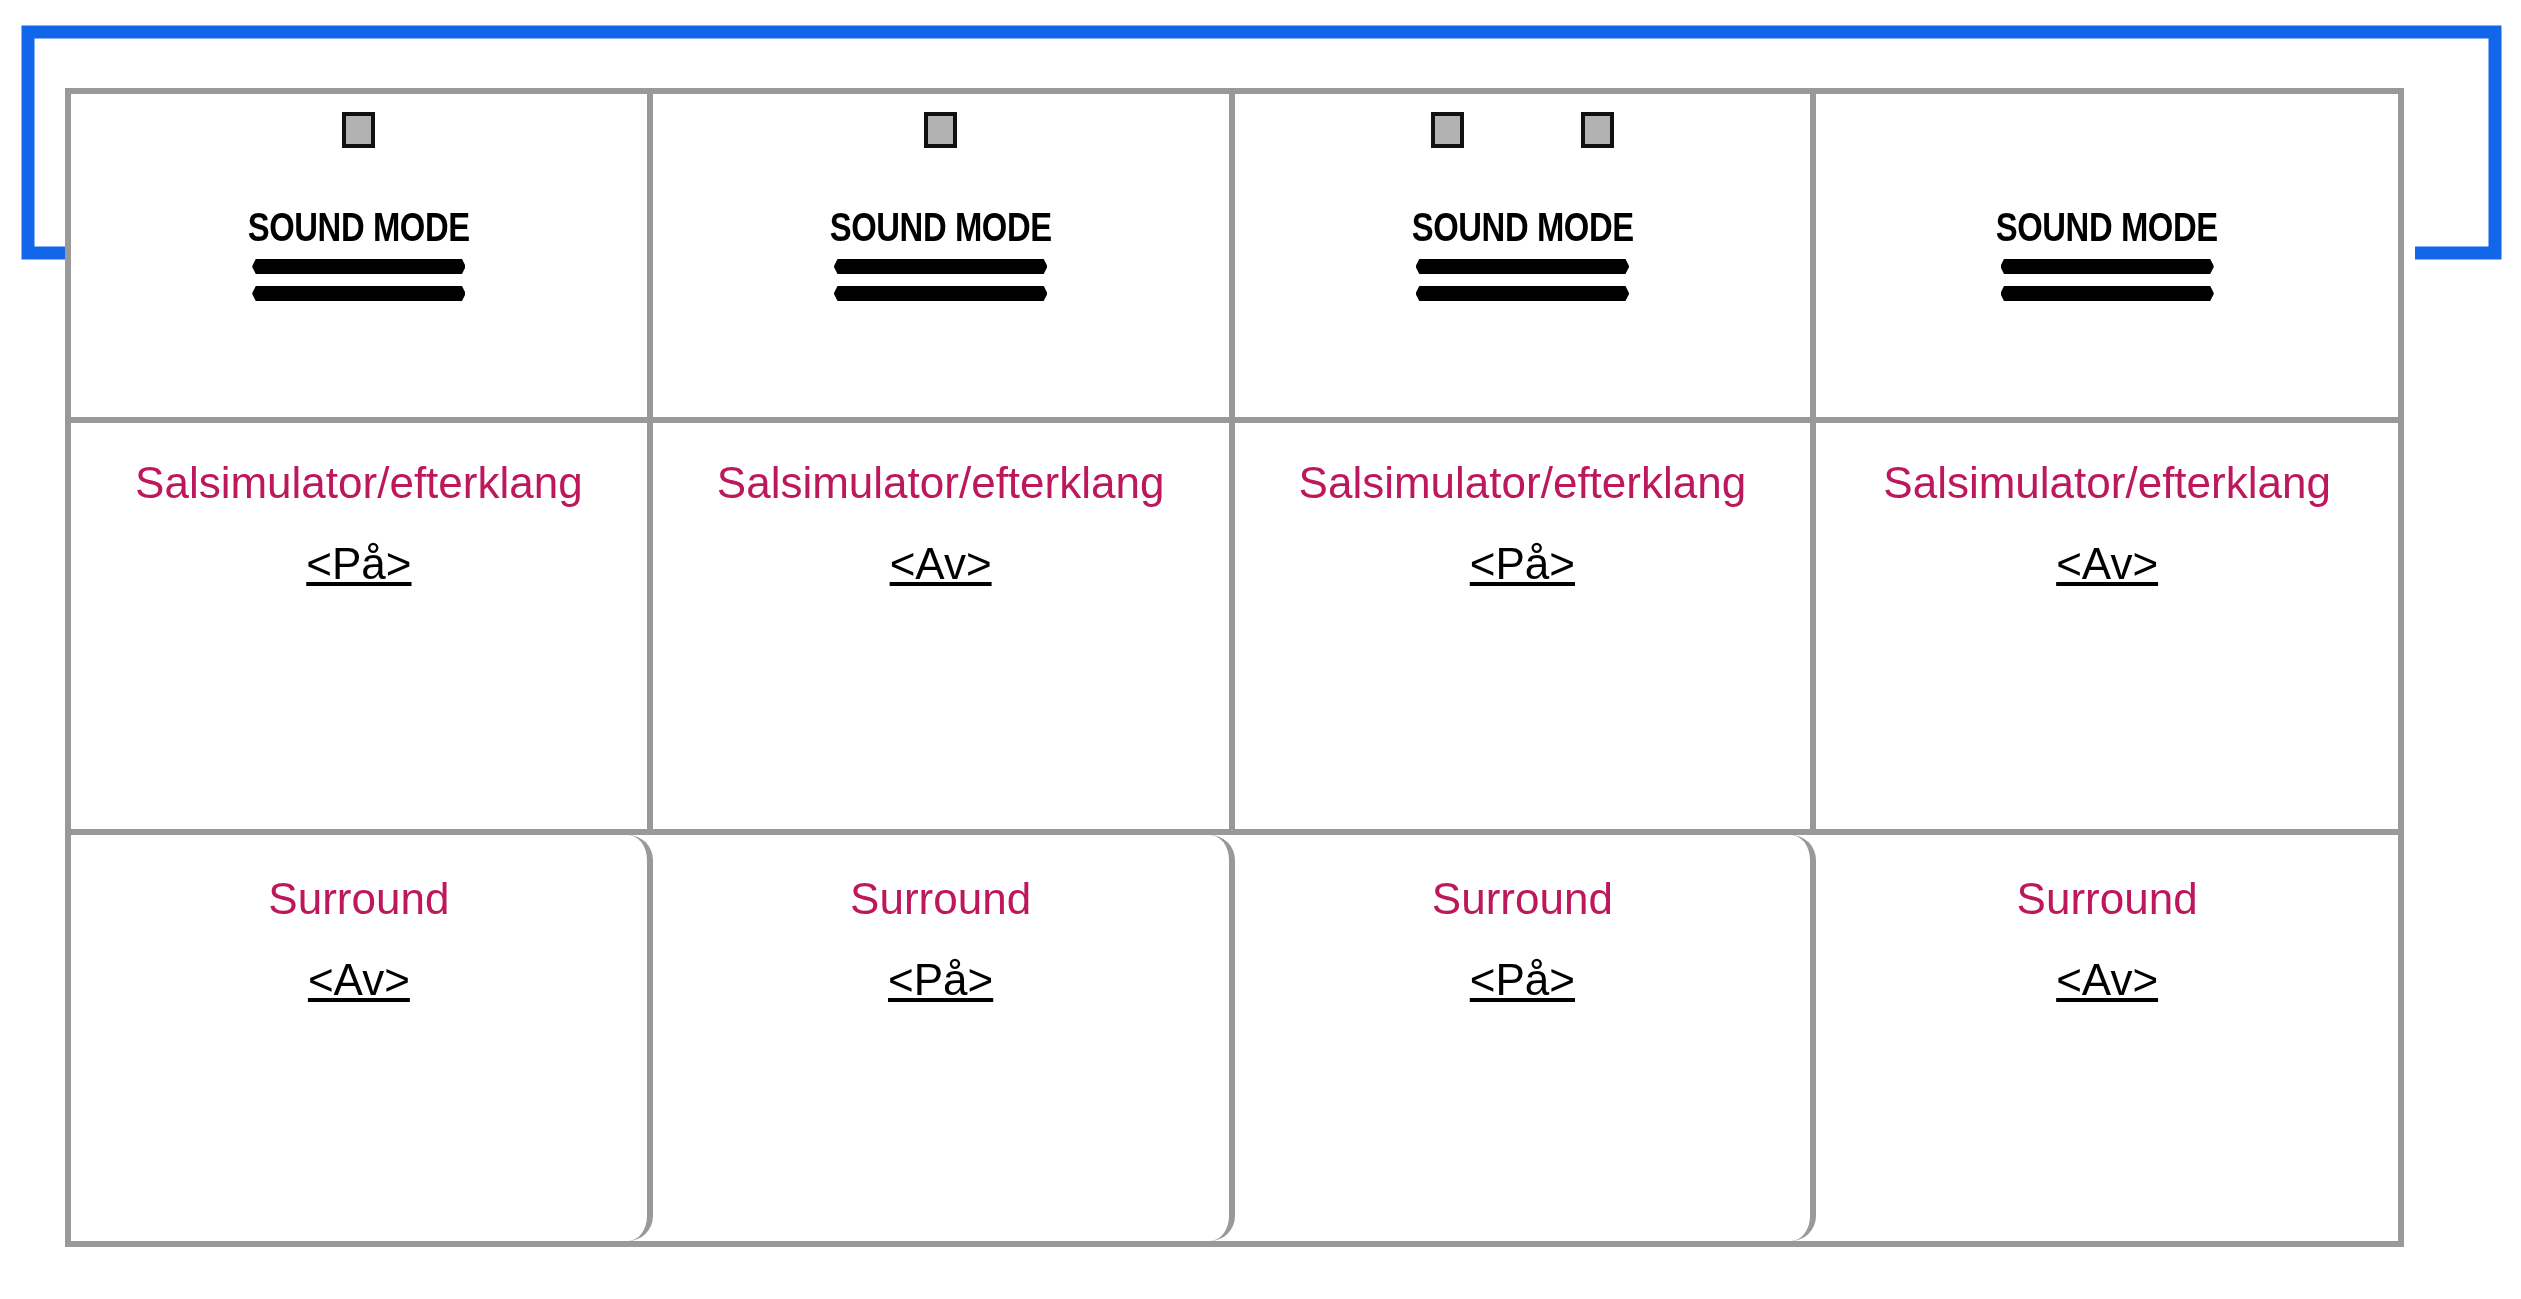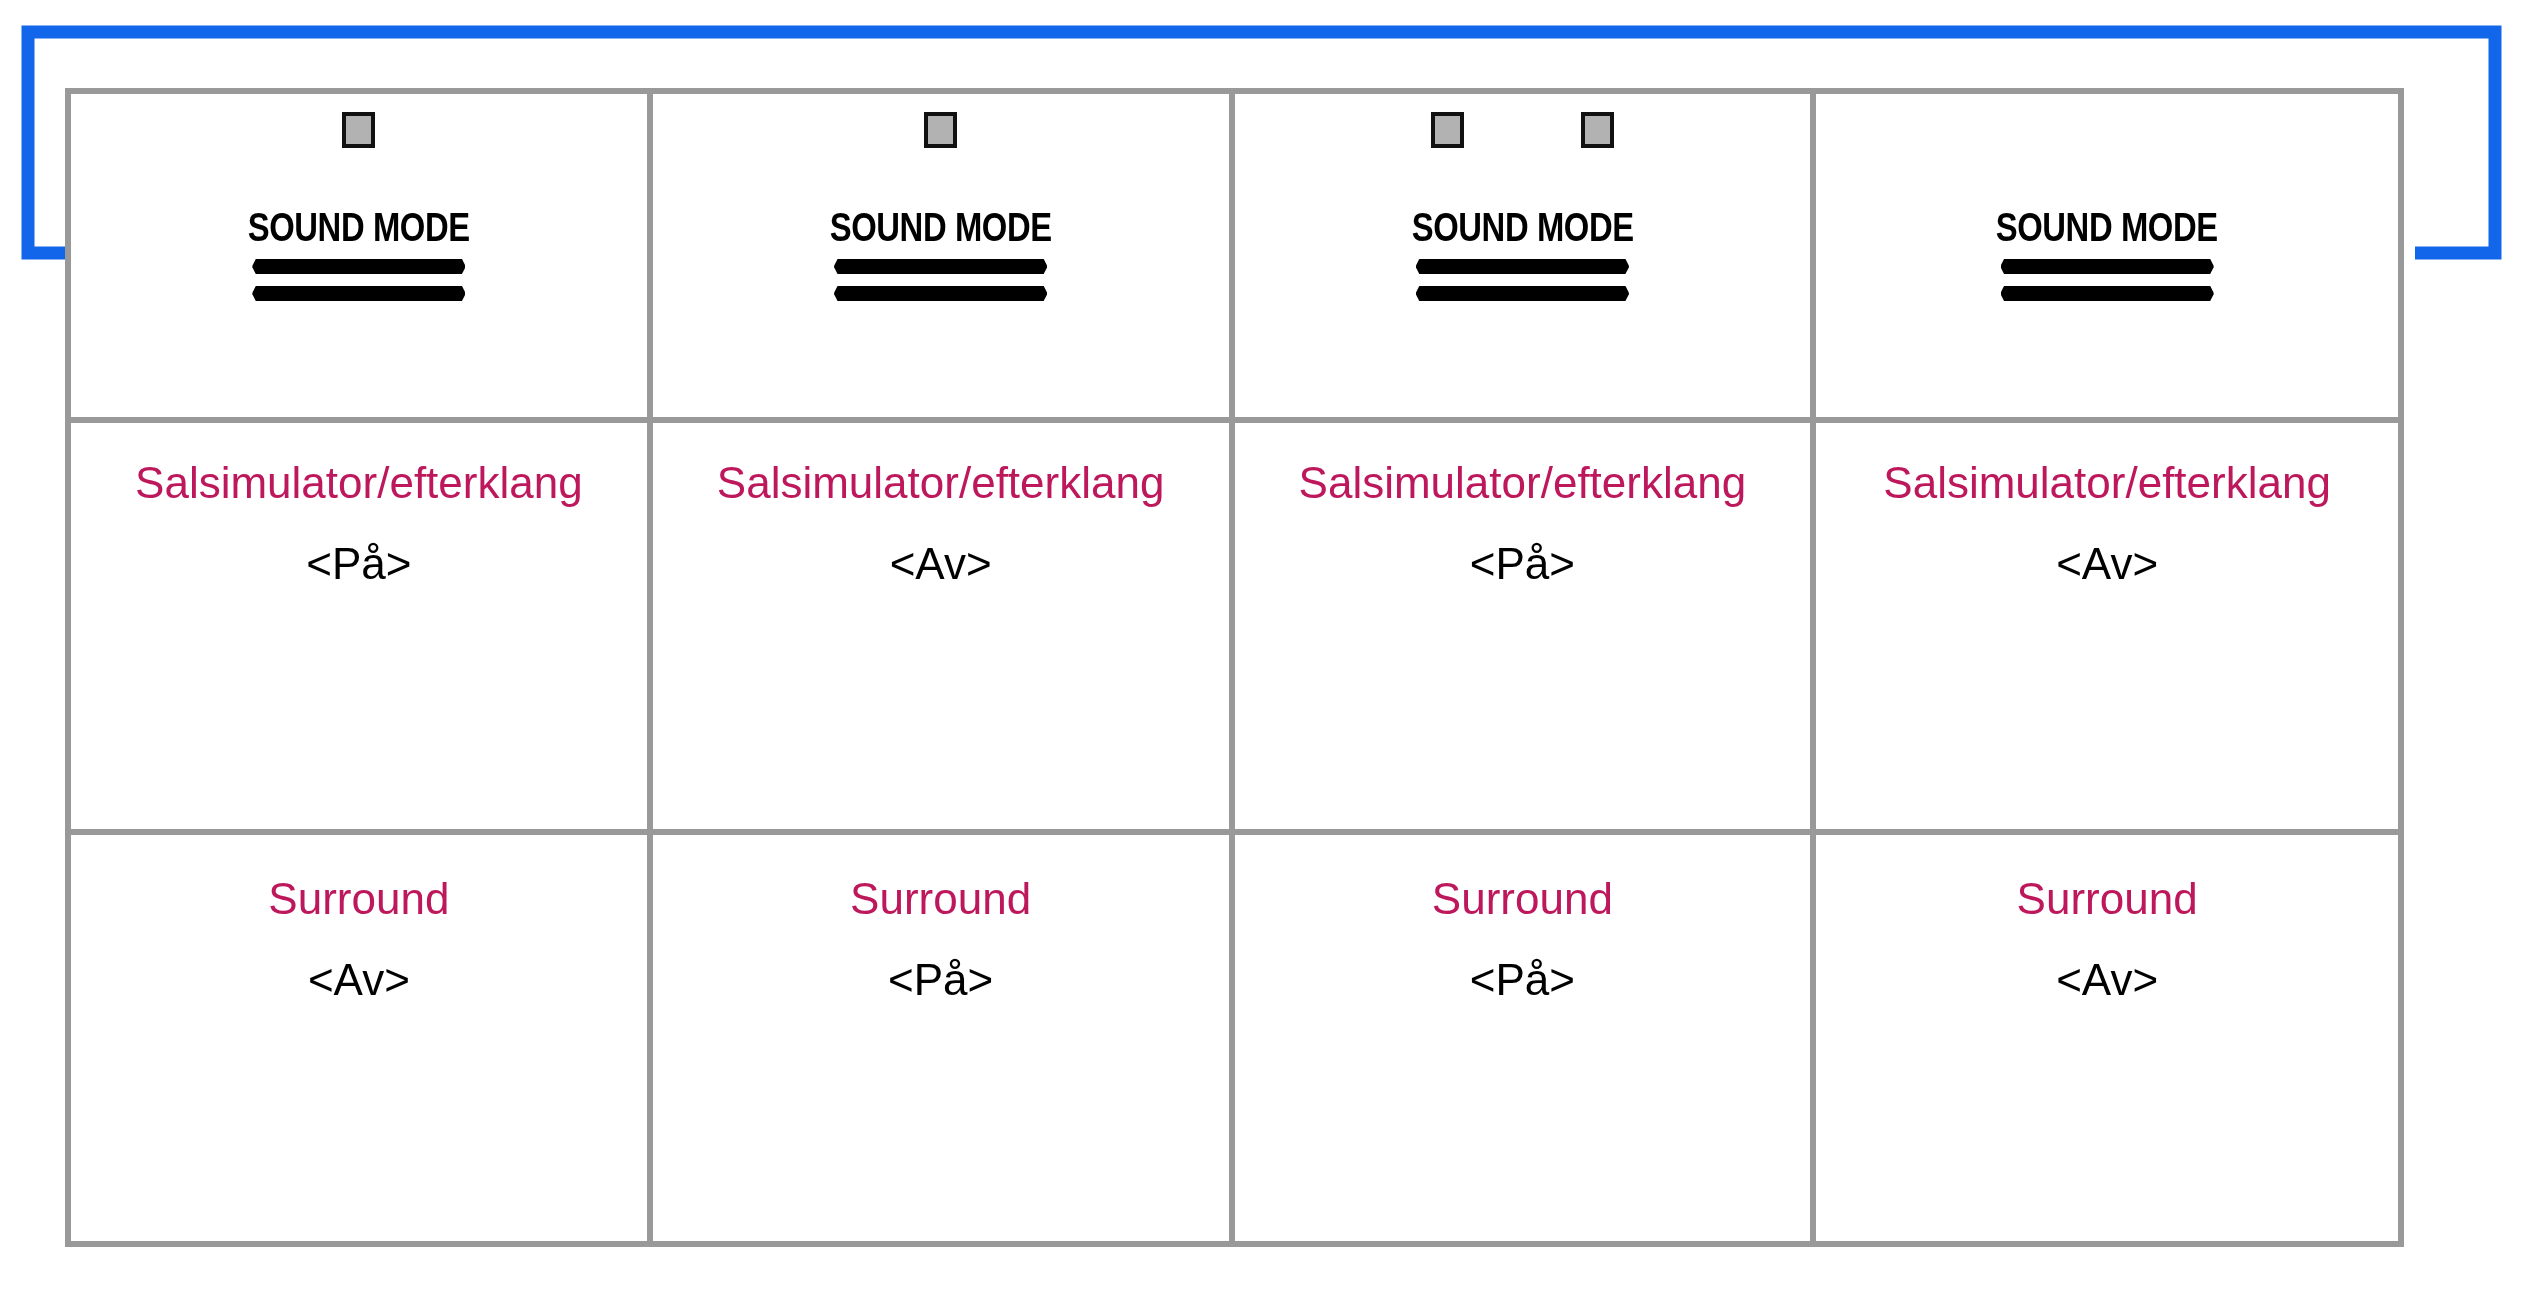--- a/index.html
+++ b/index.html
@@ -45,21 +45,21 @@
   .cell {
     box-sizing: border-box;
     border-right: 6px solid #999999;
     border-bottom: 6px solid #999999;
     position: relative;
     display: flex;
     flex-direction: column;
     align-items: center;
   }
   .cell.last-col { border-right: none; }
-  .cell.last-row { border-bottom: none; }
+  .cell.last-row { border-bottom: none; border-radius: 25px; }
 
   
   .cell-top {
     justify-content: flex-start;
     padding-top: 18px;
   }
   .square-row {
     display: flex;
     gap: 0px;
     height: 46px;
@@ -123,20 +123,21 @@
     font-size: 44px;
     color: #be185d;
     line-height: 1.1;
     text-align: center;
   }
   .label-value {
     font-size: 44px;
     color: #000000;
     margin-top: 32px;
     text-align: center;
+    text-decoration: underline;
   }
 </style>
 </head>
 <body>
 
 <div id="stage">
 
   <svg class="loop-svg" viewBox="0 0 2521 1299" xmlns="http://www.w3.org/2000/svg">
     <defs>
       <marker id="bluehead" markerWidth="7" markerHeight="7" refX="0.6" refY="3.5" orient="auto" markerUnits="strokeWidth">

